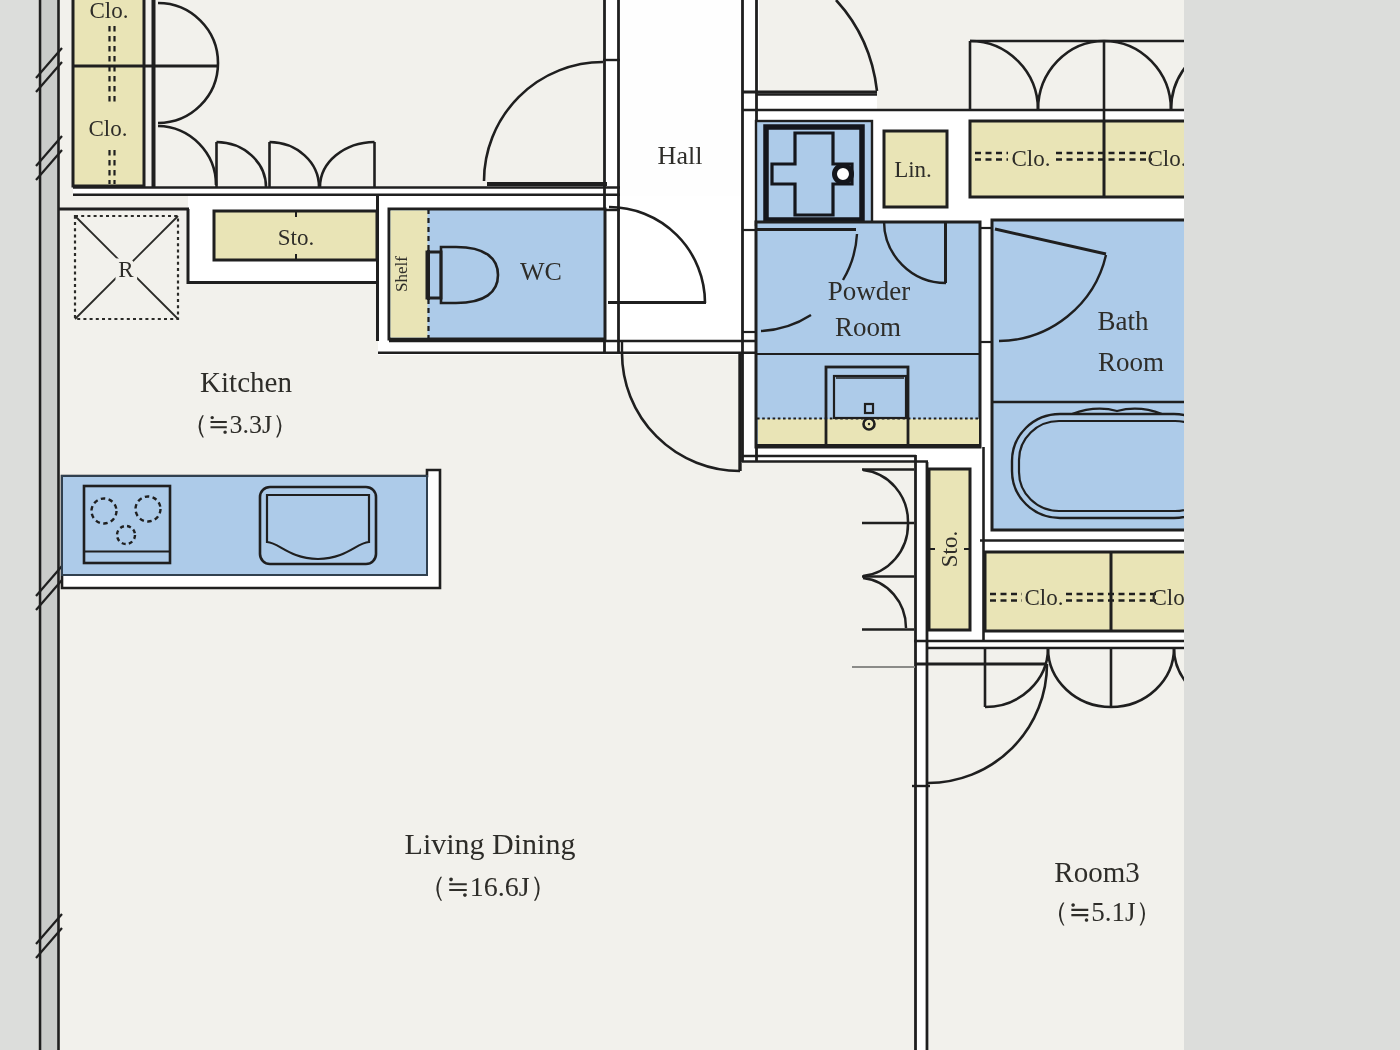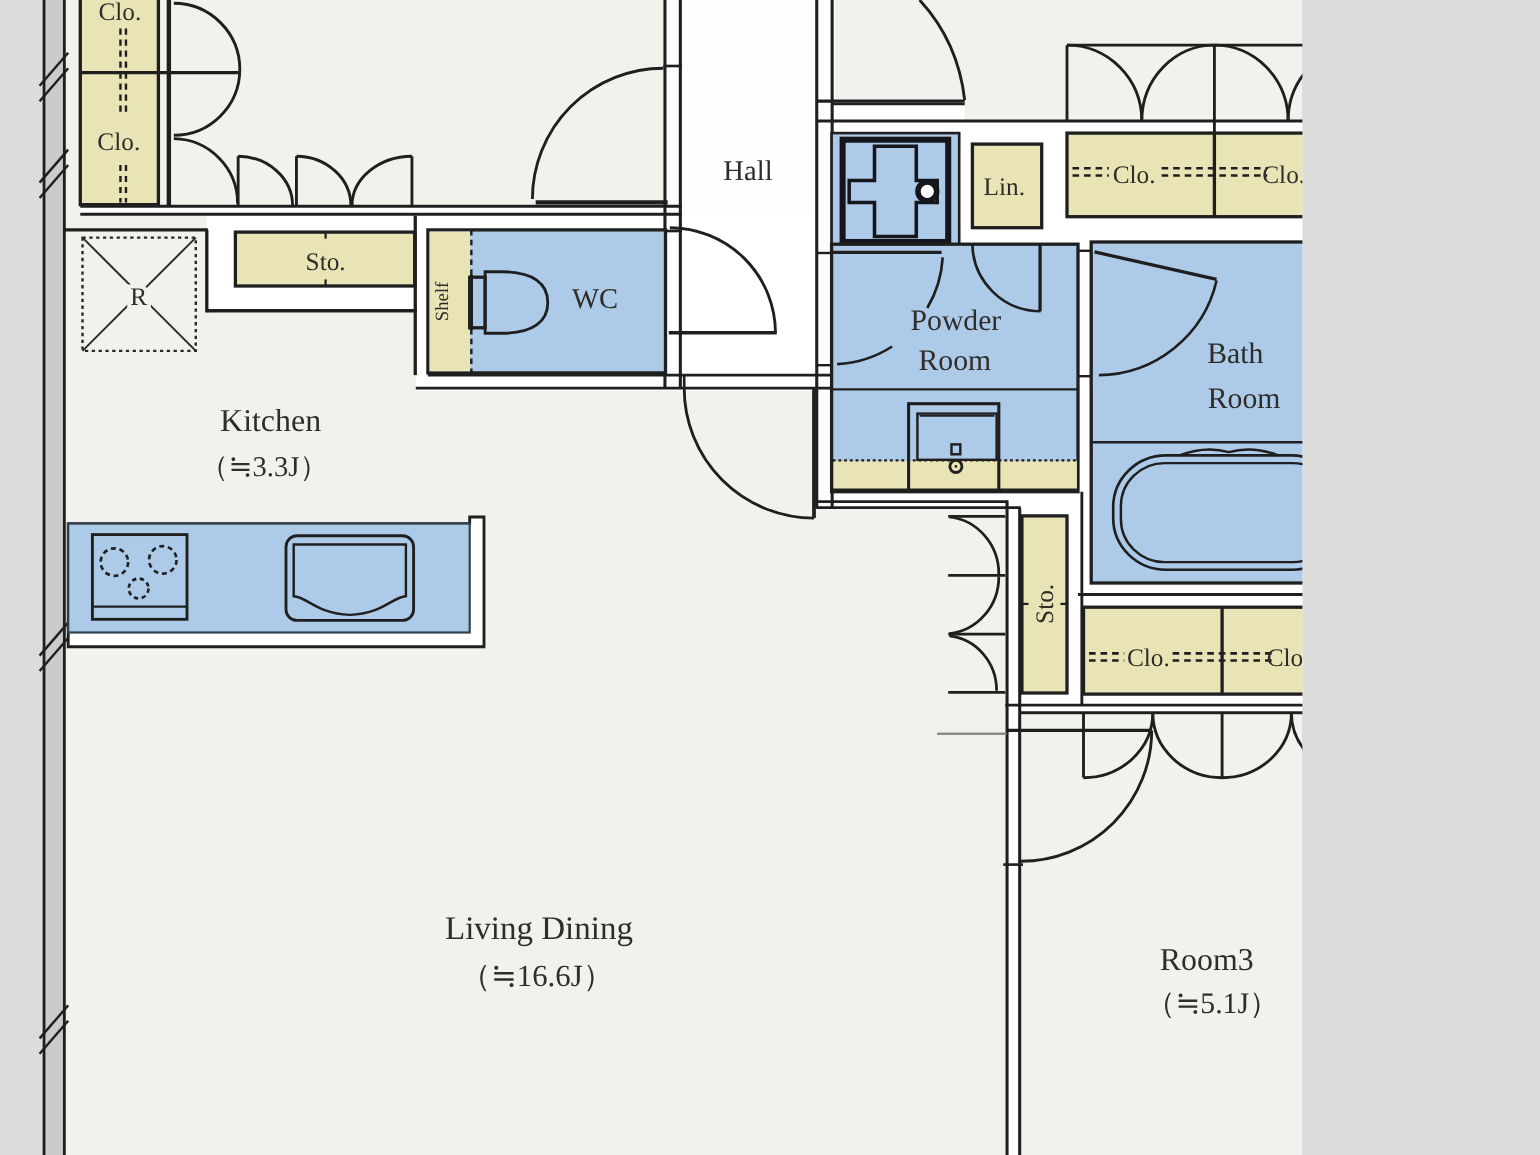--- a/index.html
+++ b/index.html
@@ -1,16 +1,16 @@
 <!DOCTYPE html>
 <html><head>
 <meta charset="utf-8">
 <style>
   html,body{margin:0;padding:0;background:#dcdddb;}
-  .stage{position:relative;width:1184px;height:1050px;overflow:hidden;background:#c4b5fd;}
+  .stage{position:relative;width:1184px;height:1050px;overflow:hidden;background:#ffffff;}
   svg{display:block;}
   text{font-family:"Liberation Serif","DejaVu Serif",serif;fill:#2e2d29;}
   .room-label{font-size:29px;}
   .size-label{font-size:26px;}
   .small-label{font-size:23px;}
   .tiny-label{font-size:18px;}
 </style>
 </head>
 <body>
 

